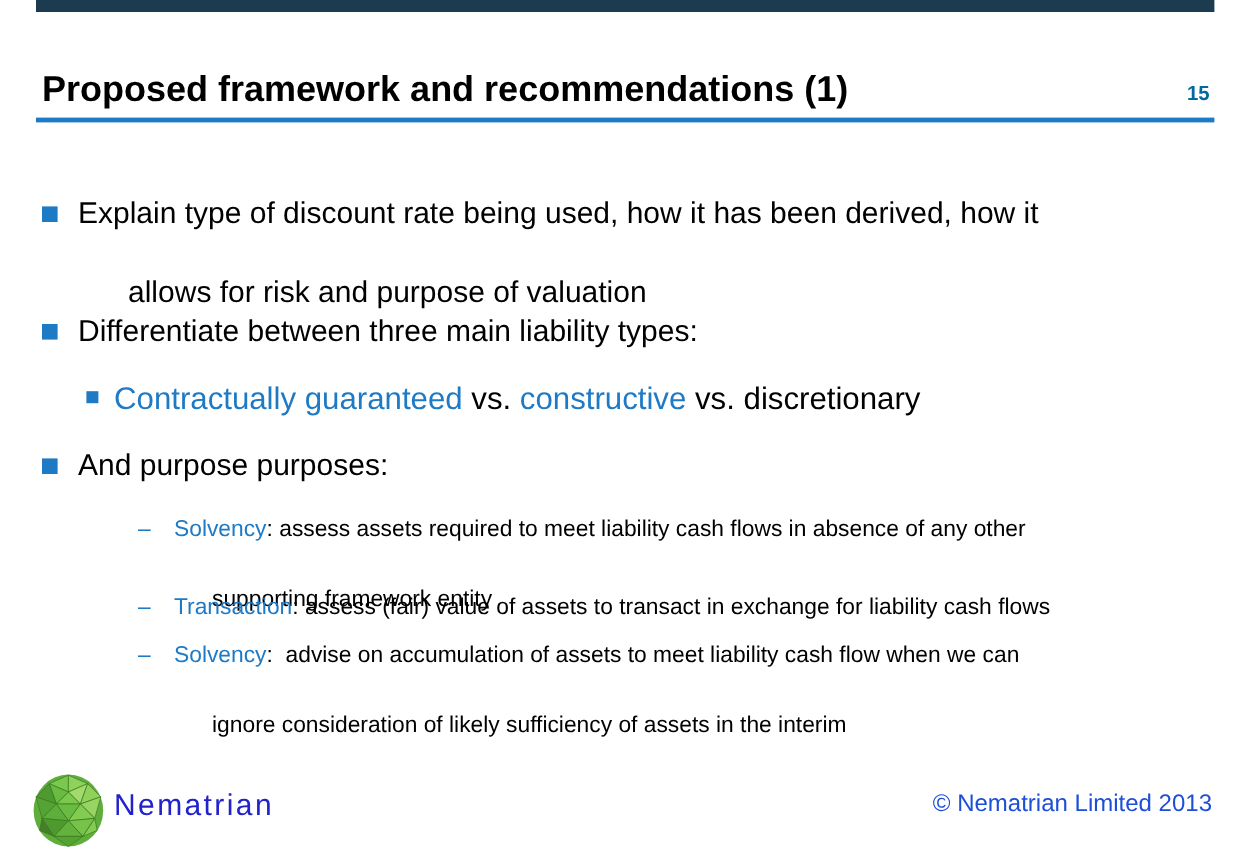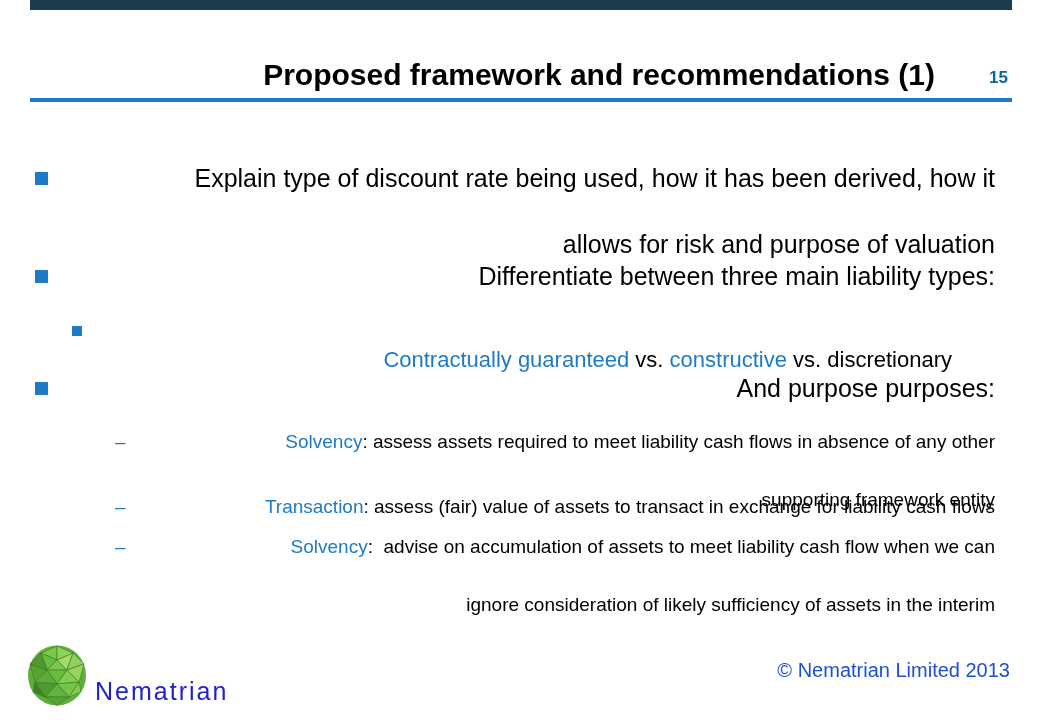--- a/index.html
+++ b/index.html
@@ -5,21 +5,20 @@
   * { margin: 0; padding: 0; box-sizing: border-box; }
   html, body { background: #ffffff; }
   .slide {
     position: relative;
     width: 1040px;
     height: 720px;
     background: #ffffff;
     overflow: hidden;
     font-family: "Liberation Sans", sans-serif;
     color: #000000;
-    text-align: right;
   }
 
   
   .top-bar {
     position: absolute;
     left: 30px; top: 0;
     width: 982px; height: 10px;
     background: #1C3B4E;
   }
 
@@ -77,24 +76,23 @@
     width: 880px;
   }
   .bullet-l2 .sq {
     position: absolute;
     left: 0; top: 8px;
     width: 10px; height: 10px;
     background: #1E7AC5;
   }
   .bullet-l2 .txt {
     margin-left: 23px;
-    font-size: 22px;
+    font-size: 26px;
     line-height: 28px;
     white-space: pre-wrap;
-    margin-top: 28px;
   }
 
   
   .dash-item {
     position: absolute;
     left: 115px;
     width: 880px;
   }
   .dash-item .dash {
     position: absolute;
@@ -120,21 +118,20 @@
     position: absolute;
     left: 27px; top: 644px;
     width: 60px; height: 63px;
   }
   .brand {
     position: absolute;
     left: 95px; top: 657px;
     font-size: 25px;
     letter-spacing: 2px;
     color: #2222CC;
-    margin-top: 20px;
   }
   .copyright {
     position: absolute;
     right: 30px; top: 659px;
     font-size: 20px;
     color: #1d4ed8;
     white-space: nowrap;
   }
 </style>
 </head>

